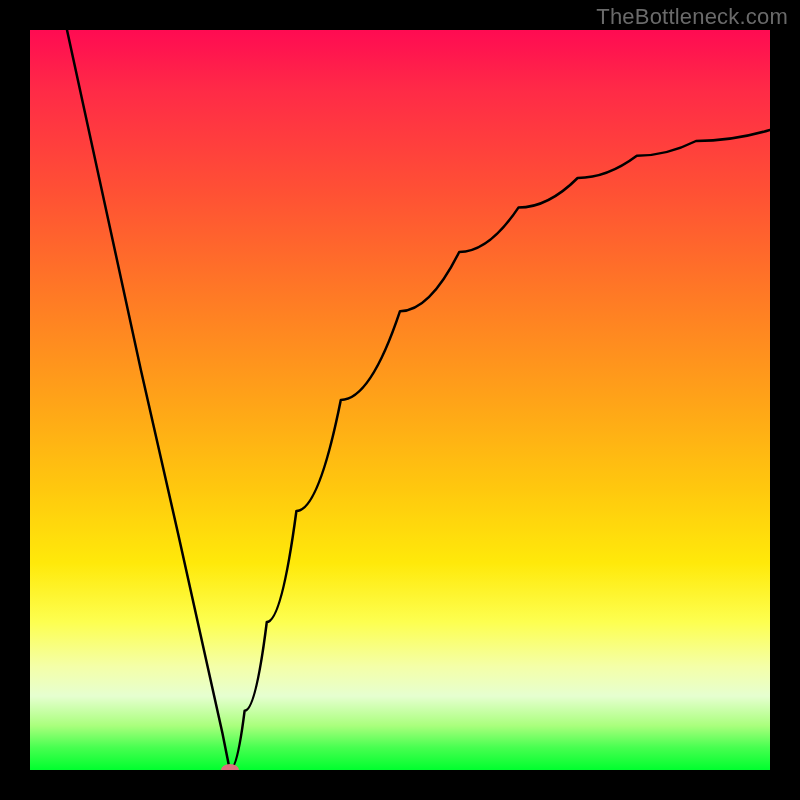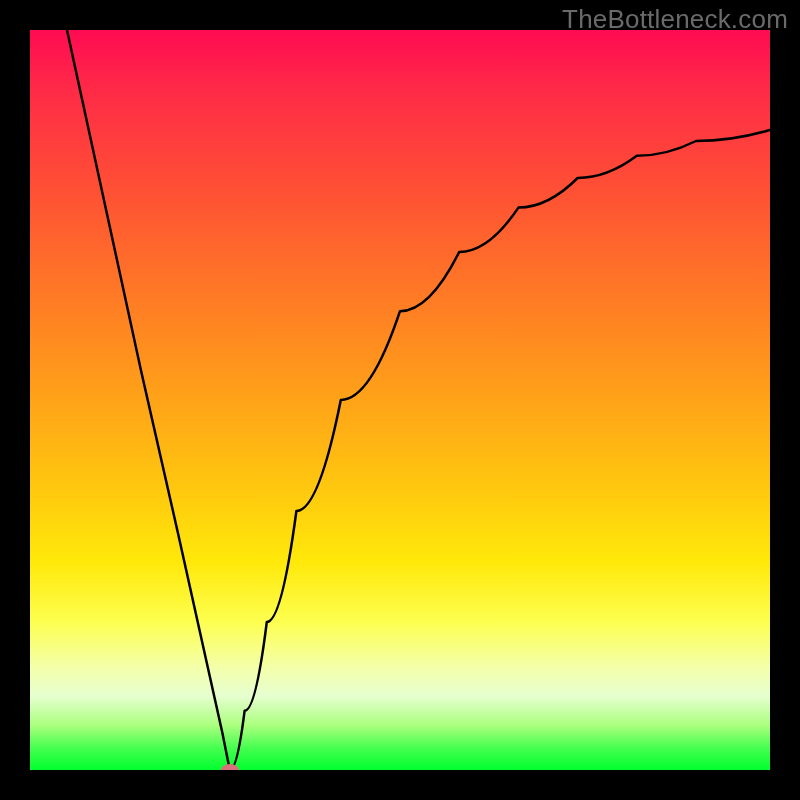--- a/index.html
+++ b/index.html
@@ -15,21 +15,21 @@
     position: relative;
     width: 800px;
     height: 800px;
     background: #000;
   }
   .watermark {
     position: absolute;
     top: 4px;
     right: 12px;
     color: #6a6a6a;
-    font-size: 26px;
+    font-size: 22px;
     font-weight: 400;
     letter-spacing: 0.2px;
     z-index: 5;
     user-select: none;
   }
   .plot-area {
     position: absolute;
     left: 30px;
     top: 30px;
     width: 740px;

